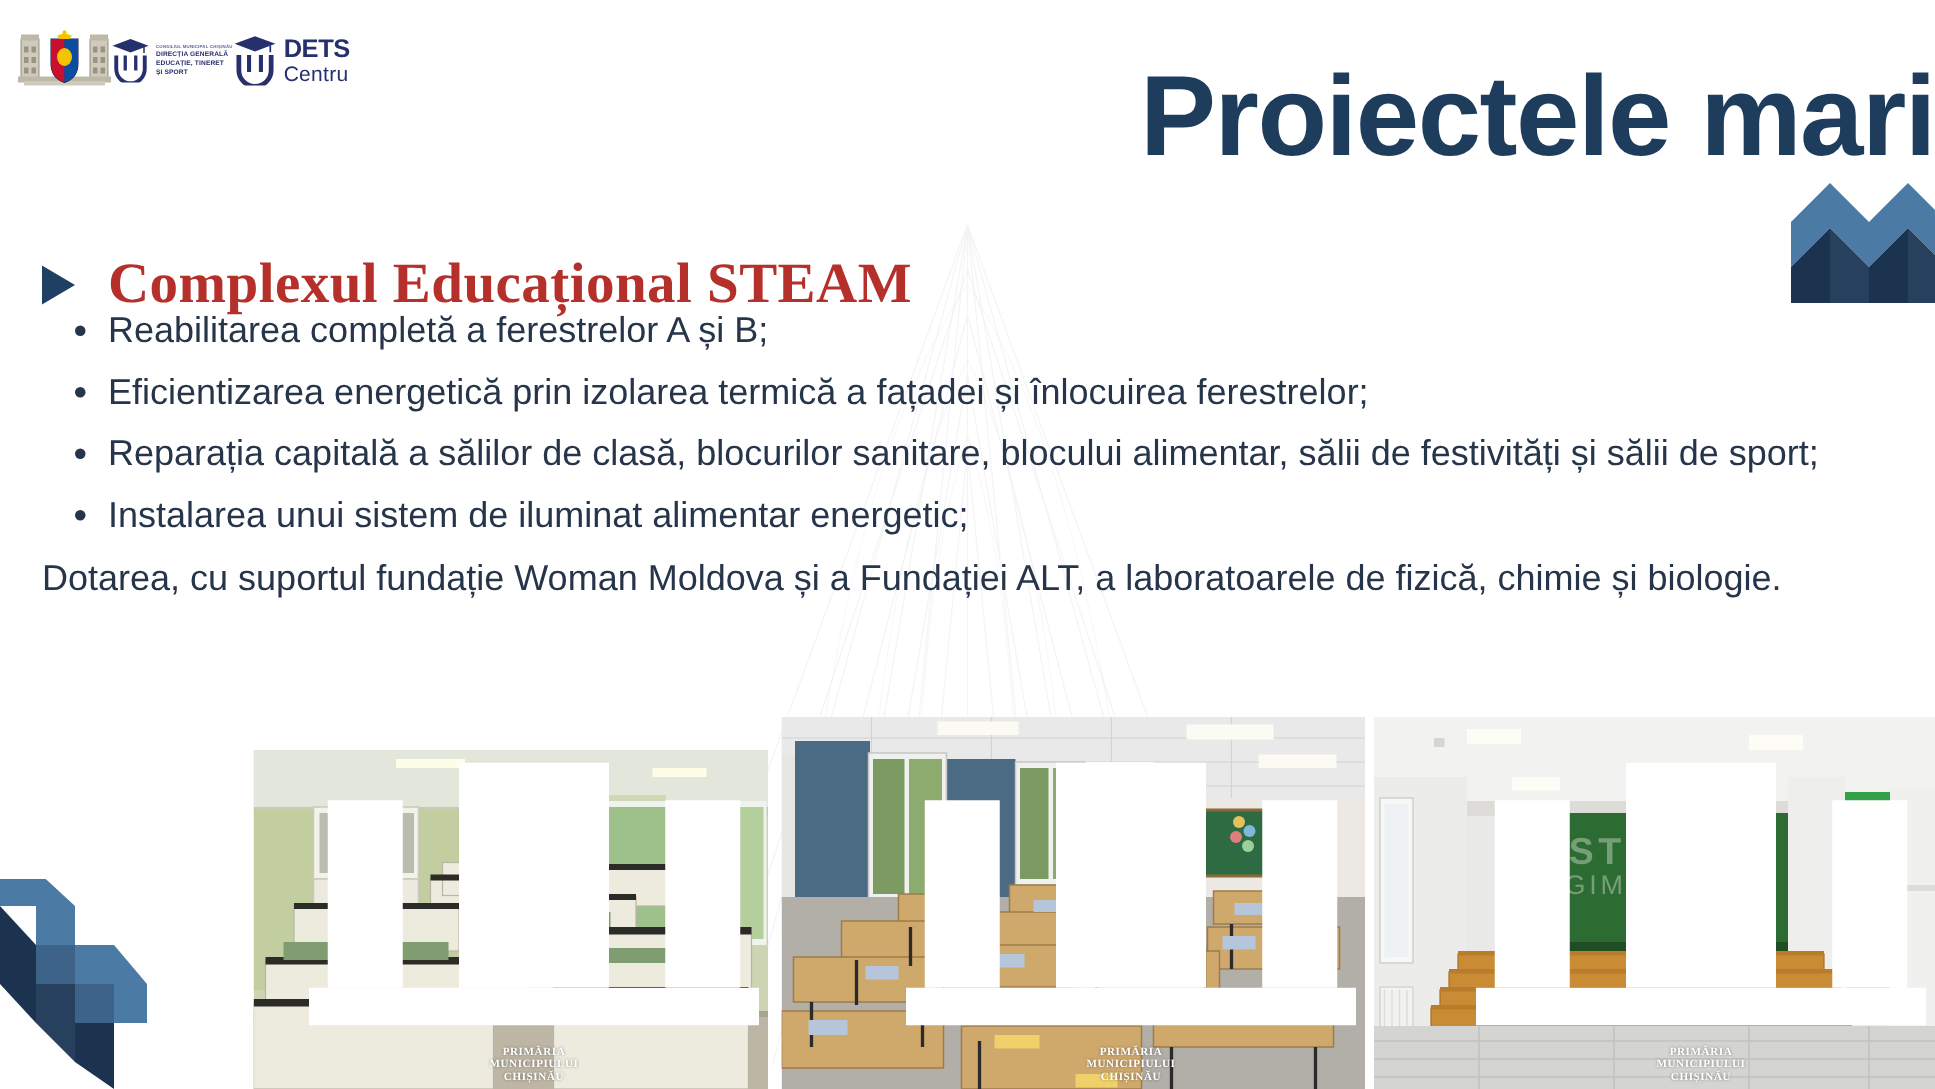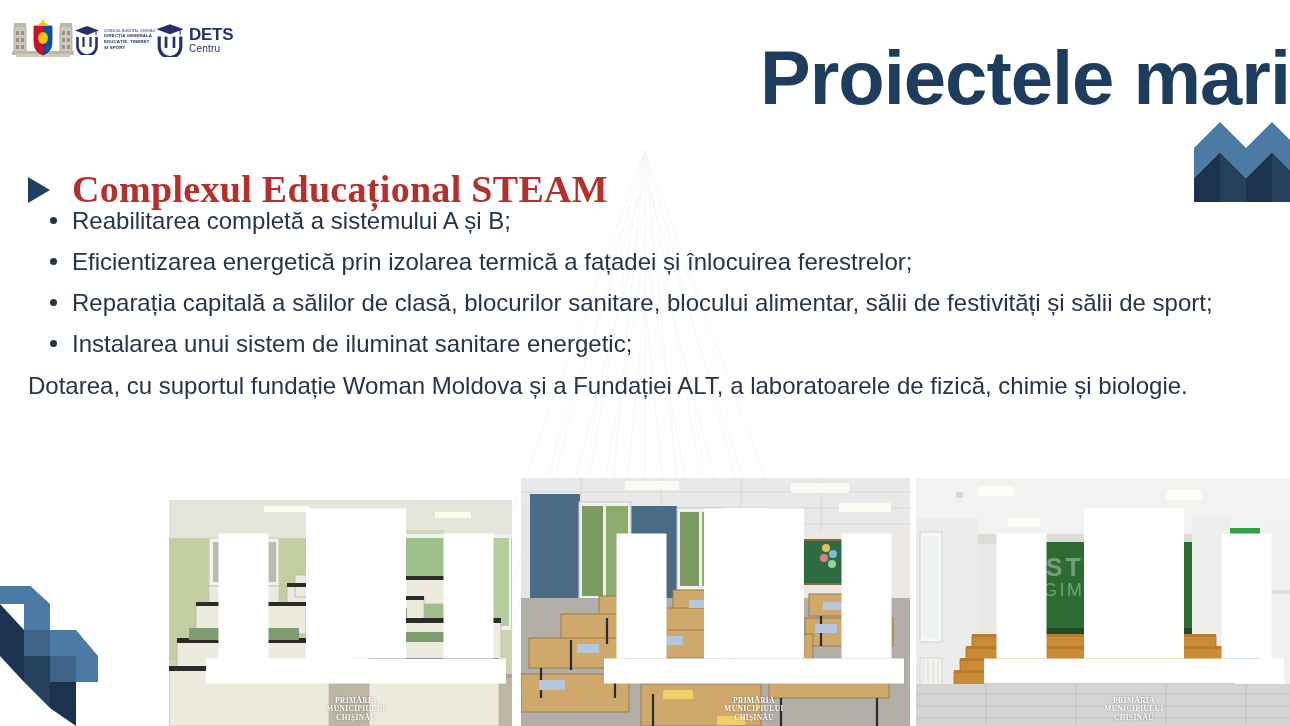--- a/index.html
+++ b/index.html
@@ -39,21 +39,21 @@
   .logo-crest { width: 62px; height: 40px; }
   .logo-dgets { display: flex; align-items: center; gap: 4px; }
   .logo-dgets-txt {
     font-size: 4.4px; line-height: 1.35; color: #25306d;
     font-weight: bold; letter-spacing: .1px;
   }
   .logo-dgets-top { font-size: 2.9px; color: #5b64a0; font-weight: bold; letter-spacing: .15px; }
   .logo-dets { display: flex; align-items: center; gap: 4px; }
   .logo-dets-txt { line-height: 1; }
   .logo-dets-main { font-size: 17px; font-weight: bold; color: #25306d; letter-spacing: -.3px; }
-  .logo-dets-sub { font-size: 10px; color: #25306d; letter-spacing: .2px; margin-top: 1px; }
+  .logo-dets-sub { font-size: 14px; color: #25306d; letter-spacing: .2px; margin-top: 1px; }
 
   
   .title {
     position: absolute; left: 0; right: 0; top: 34px;
     text-align: right;
     font-size: 76px; font-weight: bold;
     color: #1e3c5c;
     letter-spacing: -1px;
     z-index: 4;
   }
@@ -239,24 +239,24 @@
 
   <div class="title">Proiectele mari</div>
 
   <div class="subtitle-row">
     <div class="bullet-triangle"></div>
     <div class="subtitle">Complexul Educațional STEAM</div>
   </div>
 
   <div class="body-block">
     <ul class="bullets">
-      <li>Reabilitarea completă a sistemului A și B;</li>
+      <li>Reabilitarea completă a ferestrelor A și B;</li>
       <li>Eficientizarea energetică prin izolarea termică a fațadei și înlocuirea ferestrelor;</li>
       <li class="justify">Reparația capitală a sălilor de clasă, blocurilor sanitare, blocului alimentar, sălii de festivități și sălii de sport;</li>
-      <li>Instalarea unui sistem de iluminat sanitare energetic;</li>
+      <li>Instalarea unui sistem de iluminat alimentar energetic;</li>
     </ul>
     <div class="tail">Dotarea, cu suportul fundație Woman Moldova și a Fundației ALT, a laboratoarele de fizică, chimie și biologie.</div>
   </div>
 
   <div class="photo photo-1">
     <svg viewBox="0 0 343 226" preserveAspectRatio="none">
       <rect width="343" height="226" fill="#cdd4b4"></rect>
       <rect x="0" y="0" width="343" height="40" fill="#e3e6da"></rect>
       <rect x="0" y="38" width="343" height="6" fill="#c6ccb4"></rect>
       <rect x="95" y="6" width="46" height="6" fill="#fdfde8"></rect>

